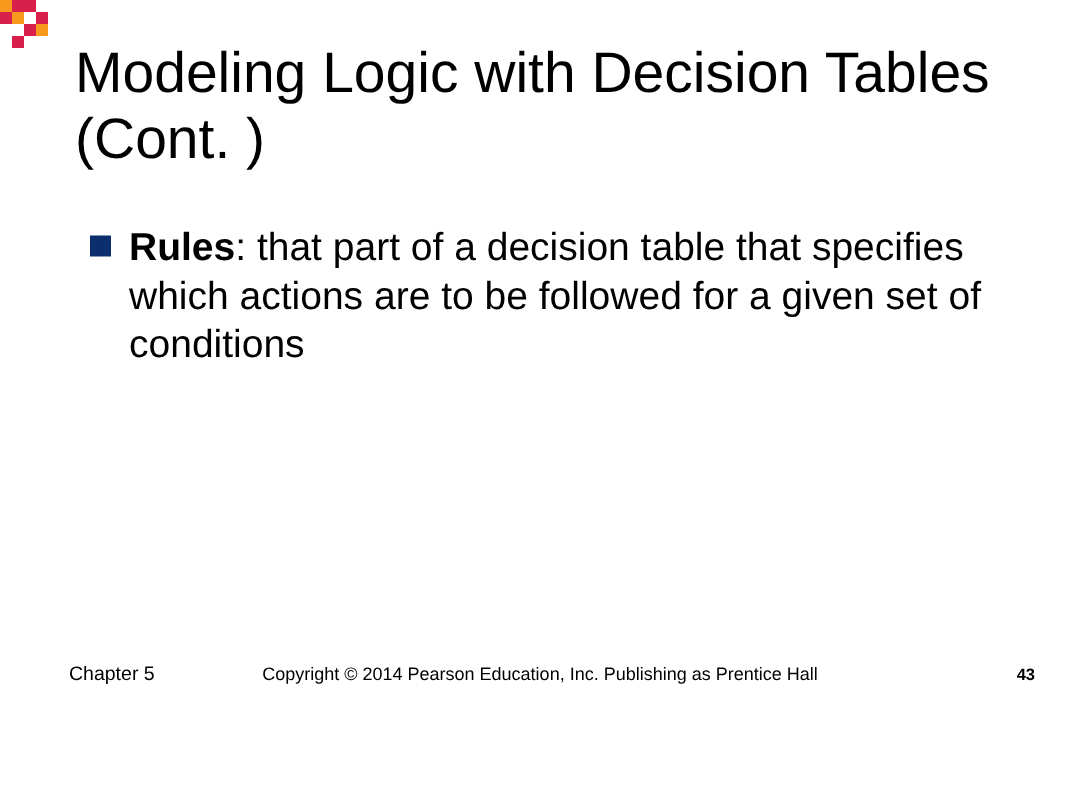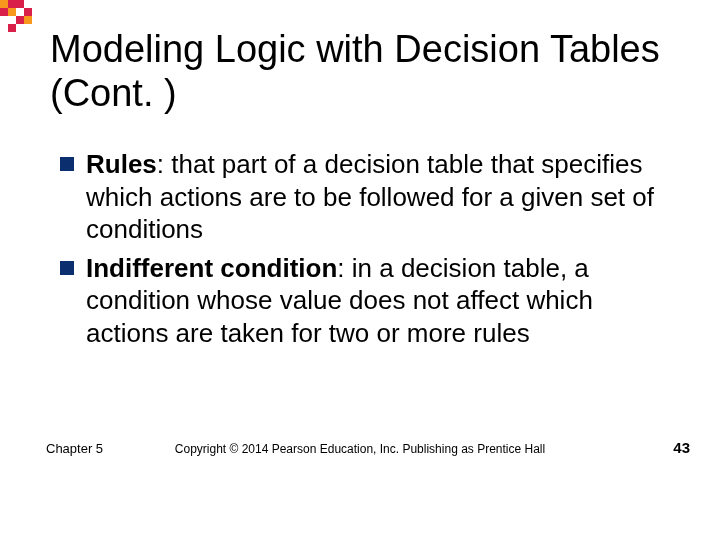--- a/index.html
+++ b/index.html
@@ -10,21 +10,21 @@
   .title { position: absolute; top: 28px; left: 50px; right: 30px; font-size: 38px; line-height: 1.15; font-weight: 400; }
   .body { position: absolute; top: 148px; left: 60px; right: 40px; font-size: 26px; line-height: 1.25; }
   .bullet-item { display: flex; align-items: flex-start; margin-bottom: 6px; }
   .bullet-marker { flex: 0 0 auto; width: 14px; height: 14px; background: #0b2e6f; margin-top: 9px; margin-right: 12px; }
   .bullet-text { flex: 1 1 auto; }
   .term { font-weight: 700; text-align: right; }
   .colon { }
   .footer { position: absolute; bottom: 16px; left: 0; right: 0; height: 20px; }
   .chapter { position: absolute; left: 46px; bottom: 0; font-size: 13px; }
   .copyright { position: absolute; left: 0; right: 0; bottom: 0; text-align: center; font-size: 12px; }
-  .pagenum { position: absolute; right: 30px; bottom: 0; font-size: 15px; font-weight: 700; }
+  .pagenum { position: absolute; right: 30px; bottom: 0; font-size: 11px; font-weight: 700; }
 </style>
 </head>
 <body>
 
 <div class="slide">
 
   <div class="deco">
     <svg width="40" height="36" viewBox="0 0 40 36">
       <rect x="0" y="0" width="8" height="8" fill="#f8981d"></rect>
       <rect x="8" y="0" width="8" height="8" fill="#d9204a"></rect>
@@ -42,26 +42,20 @@
 
   <div class="body">
 
     <div class="bullet-item">
       <div class="bullet-marker"></div>
       <div class="bullet-text">
         <span class="term">Rules</span><span class="colon">: that part of a decision table that specifies which actions are to be followed for a given set of conditions</span>
       </div>
     </div>
 
-    <div class="bullet-item">
-      <div class="bullet-marker"></div>
-      <div class="bullet-text">
-        <span class="term">Indifferent condition</span><span class="colon">: in a decision table, a condition whose value does not affect which actions are taken for two or more rules</span>
-      </div>
-    </div>
 
   </div>
 
   <div class="footer">
     <div class="chapter">Chapter 5</div>
     <div class="copyright">Copyright © 2014 Pearson Education, Inc. Publishing as Prentice Hall</div>
     <div class="pagenum">43</div>
   </div>
 
 </div>

